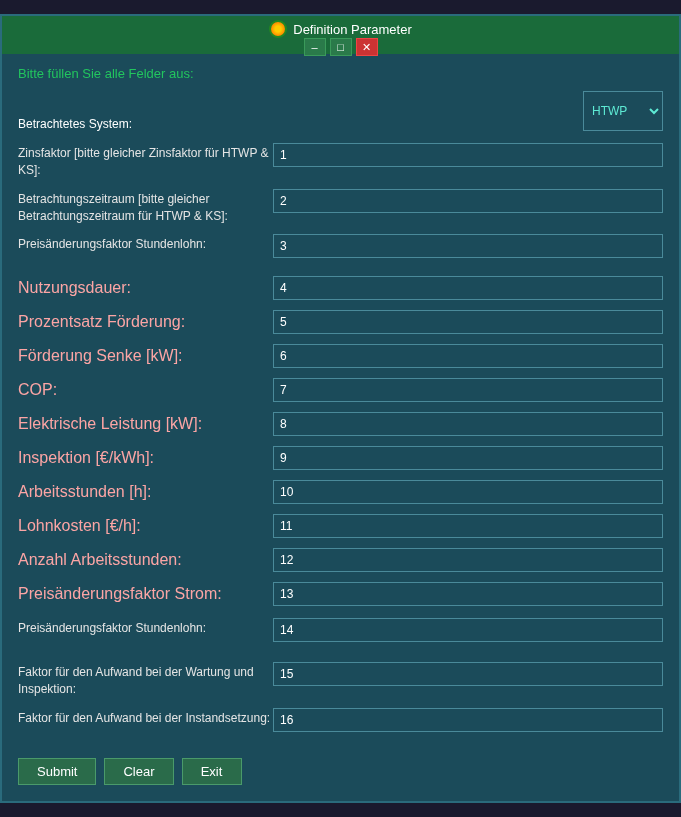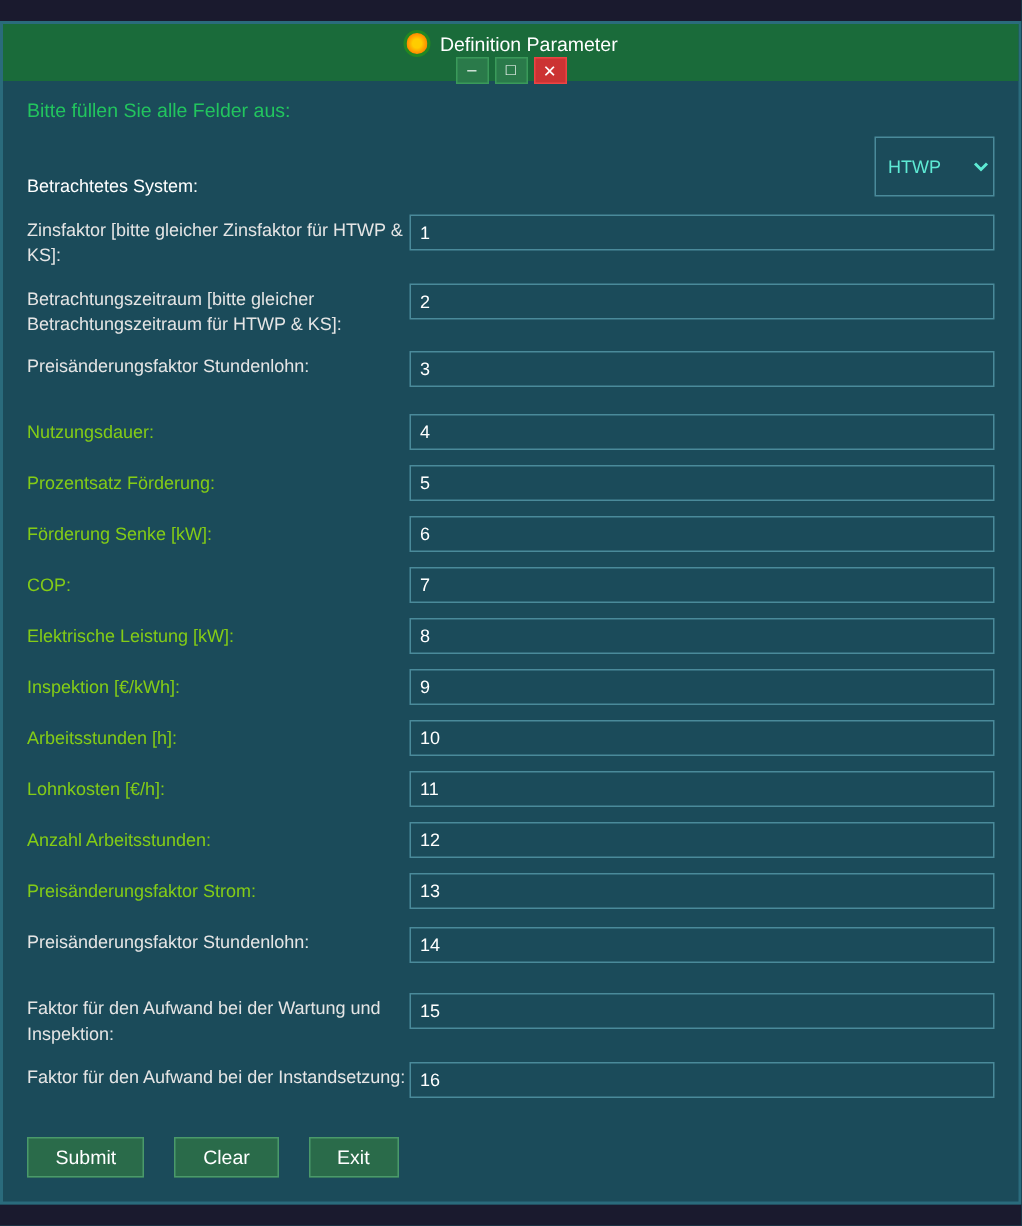--- a/index.html
+++ b/index.html
@@ -73,22 +73,22 @@
       color: #22c55e;
       font-size: 13px;
       margin-bottom: 4px;
     }
     .form-row {
       display: flex;
       align-items: center;
       min-height: 28px;
     }
     .form-label {
-      color: #84cc16;
-      font-size: 12px;
+      color: #fca5a5;
+      font-size: 16px;
       width: 255px;
       flex-shrink: 0;
       line-height: 1.3;
     }
     .form-input {
       flex: 1;
       height: 24px;
       background: #1b4b5a;
       border: 1px solid #4a8a9a;
       color: #ffffff;
@@ -125,21 +125,21 @@
     .form-label-multiline {
       color: #e5e5e5;
       font-size: 12px;
       width: 255px;
       flex-shrink: 0;
       line-height: 1.4;
       padding-top: 2px;
     }
     .button-row {
       display: flex;
-      gap: 20px;
+      gap: 8px;
       padding: 10px 0 4px 0;
       align-items: center;
     }
     .btn {
       padding: 5px 18px;
       font-size: 13px;
       background: #2a6b4a;
       border: 1px solid #4a9a6a;
       color: #ffffff;
       cursor: pointer;

